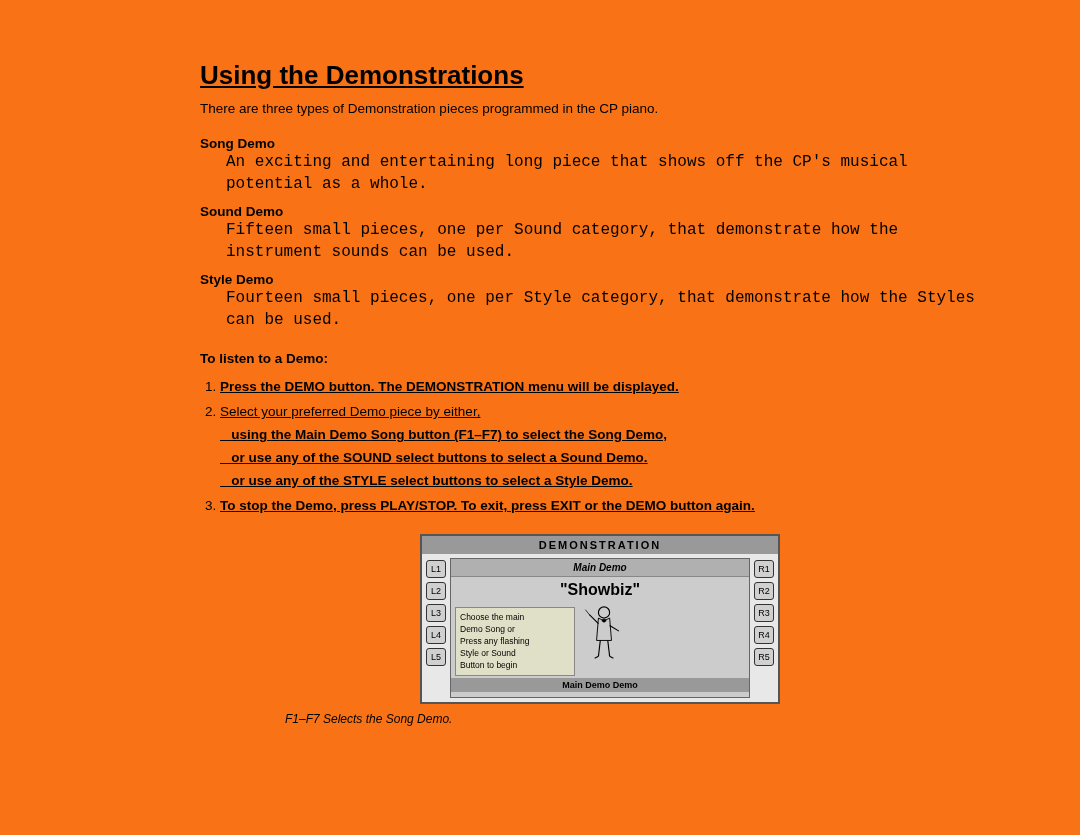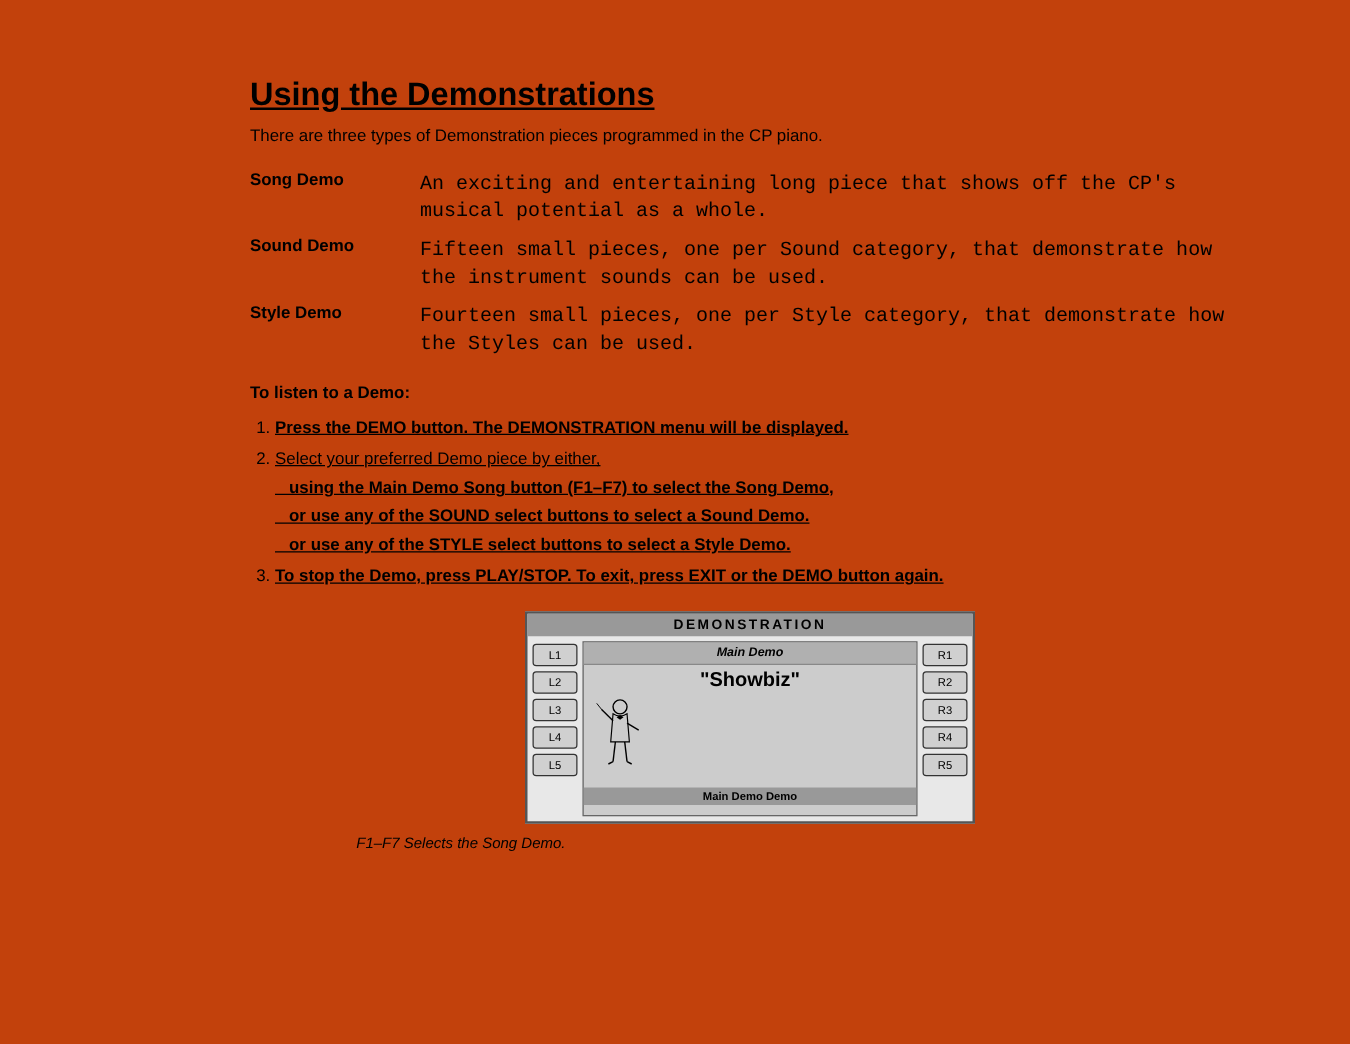--- a/index.html
+++ b/index.html
@@ -12,21 +12,21 @@
       height: 835px;
       overflow: hidden;
       position: relative;
     }
 
     .page-container {
       width: 1080px;
       height: 835px;
       display: flex;
       flex-direction: column;
-      background: #c2410c;
+      background: #f97316;
     }
 
     .main-content {
       flex: 1;
       padding: 60px 80px 20px 200px;
     }
 
     .page-title {
       font-size: 26px;
       font-weight: bold;
@@ -43,20 +43,21 @@
 
     .demo-table {
       margin-bottom: 20px;
       width: 100%;
     }
 
     .demo-row {
       display: flex;
       margin-bottom: 8px;
       align-items: flex-start;
+      flex-direction: column;
     }
 
     .demo-label {
       font-weight: bold;
       font-size: 13.5px;
       min-width: 110px;
       font-family: Arial, sans-serif;
     }
 
     .demo-desc {
@@ -135,21 +136,21 @@
       margin-left: 4px;
       padding-top: 2px;
     }
 
     .side-btn {
       border: 1px solid #333;
       background: #d0d0d0;
       border-radius: 3px;
       font-size: 9px;
       padding: 2px 5px;
-      width: 36px;
+      width: 20px;
       text-align: center;
       height: 18px;
       display: flex;
       align-items: center;
       justify-content: center;
     }
 
     .display-area {
       flex: 1;
       background: #ccc;
@@ -310,20 +311,27 @@
         </div>
 
         <div class="display-area">
           <div class="display-header">
             <span>Main Demo</span>
           </div>
           <div style="display:flex; padding: 4px 4px 2px 4px; gap:4px;">
             <div style="flex:1;">
               <div class="showbiz-text">"Showbiz"</div>
               <div style="display:flex; gap:4px; margin-top:4px;">
+                <div class="instructions-box">
+                  <div>Choose the main</div>
+                  <div>Demo Song or</div>
+                  <div>Press any flashing</div>
+                  <div>Style or Sound</div>
+                  <div>Button to begin</div>
+                </div>
                 <div class="conductor-figure">
 
                   <svg class="conductor-svg" viewBox="0 0 45 75" xmlns="http://www.w3.org/2000/svg">
 
                     <circle cx="22" cy="8" r="6" fill="none" stroke="#000" stroke-width="1.2"></circle>
 
                     <path d="M16 14 Q22 18 28 14 L30 38 L14 38 Z" fill="none" stroke="#000" stroke-width="1"></path>
 
                     <path d="M19 17 L22 19 L25 17 L22 15 Z" fill="#000"></path>
 

